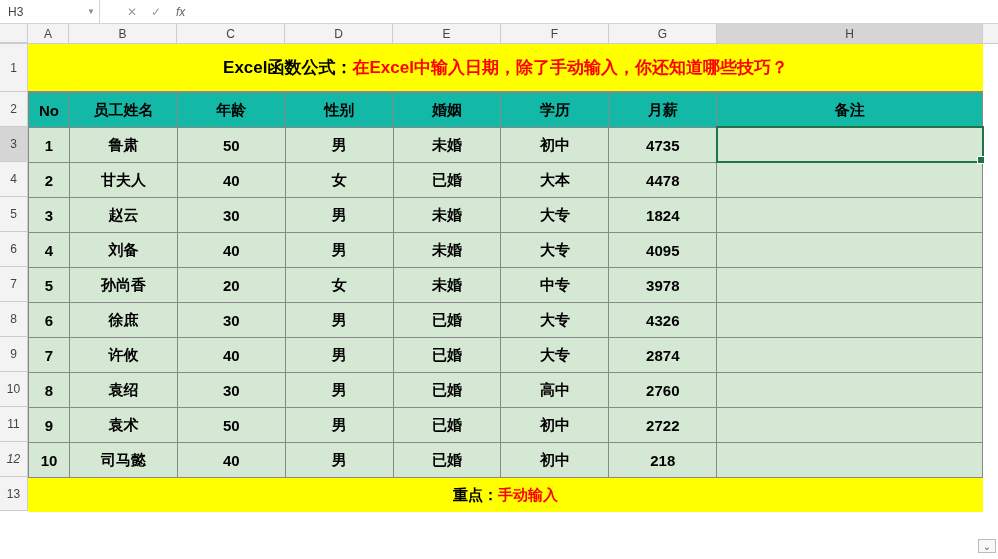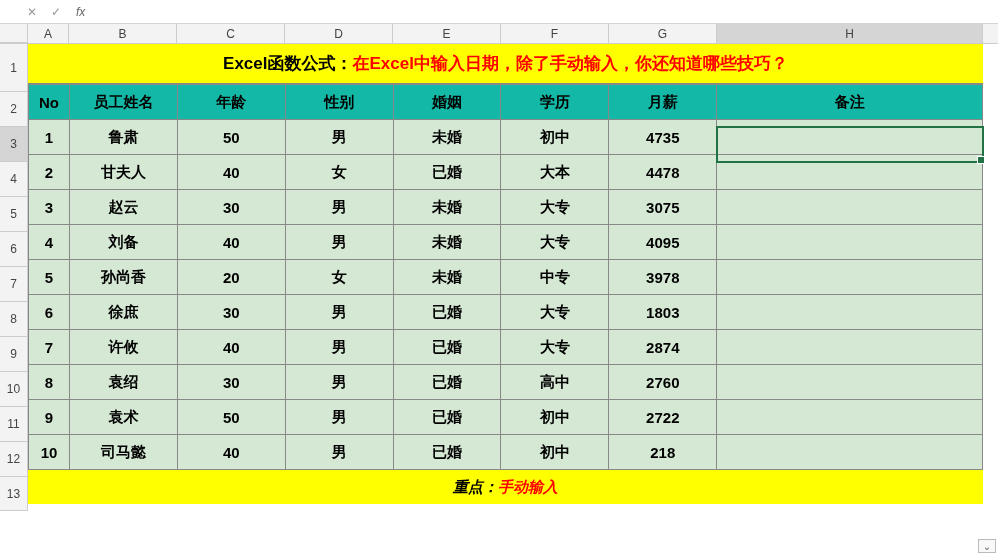--- a/index.html
+++ b/index.html
@@ -104,21 +104,21 @@
     }
     .row-header.selected { background: #d5d5d5; }
     .cells {
       position: relative;
     }
     .title-row {
       display: flex;
       align-items: center;
       justify-content: center;
       background: #ffff00;
-      height: 40px;
+      height: 48px;
       font-weight: bold;
       font-size: 17px;
       border-bottom: 1px solid #888;
     }
     .title-black { color: #000; }
     .title-red { color: #ff0000; }
     .data-table {
       border-collapse: collapse;
       width: 100%;
     }
@@ -171,20 +171,24 @@
       display: flex;
       align-items: center;
       justify-content: center;
       color: #666;
     }
   </style>
 </head>
 <body>
 
 <div class="formula-bar">
+  <div class="name-box">
+    <span>H3</span>
+    <span class="dropdown-arrow">▼</span>
+  </div>
   <div class="fb-sep"></div>
   <div class="fb-btn">✕</div>
   <div class="fb-btn check">✓</div>
   <div class="fx-label">fx</div>
   <input class="formula-input" value="" style="">
   <div class="expand-btn">⌄</div>
 </div>
 
 <div class="sheet-area">
   <div class="col-headers">
@@ -206,21 +210,21 @@
         <div class="row-header" style="height: 35px;">2</div>
         <div class="row-header selected" style="height: 35px;">3</div>
         <div class="row-header" style="height: 35px;">4</div>
         <div class="row-header" style="height: 35px;">5</div>
         <div class="row-header" style="height: 35px;">6</div>
         <div class="row-header" style="height: 35px;">7</div>
         <div class="row-header" style="height: 35px;">8</div>
         <div class="row-header" style="height: 35px;">9</div>
         <div class="row-header" style="height: 35px;">10</div>
         <div class="row-header" style="height: 35px;">11</div>
-        <div class="row-header" style="height: 35px;">12</div>
+        <div class="row-header" style="height: 35px; font-style: italic;">12</div>
         <div class="row-header" style="height: 34px;">13</div>
       </div>
     <div class="cells" id="cells-container" style="width: 955px;">
 
       <div class="title-row" id="title-row" style="width: 955px;">
         <span class="title-black">Excel函数公式：</span>
         <span class="title-red">在Excel中输入日期，除了手动输入，你还知道哪些技巧？</span>
       </div>
 
       <table class="data-table" id="data-table">
@@ -257,21 +261,21 @@
               <td style="width: 108px;">4478</td>
               <td style="width: 266px;"></td>
             </tr>
             <tr>
               <td style="width: 41px;">3</td>
               <td style="width: 108px;">赵云</td>
               <td style="width: 108px;">30</td>
               <td style="width: 108px;">男</td>
               <td style="width: 108px;">未婚</td>
               <td style="width: 108px;">大专</td>
-              <td style="width: 108px;">3075</td>
+              <td style="width: 108px;">1824</td>
               <td style="width: 266px;"></td>
             </tr>
             <tr>
               <td style="width: 41px;">4</td>
               <td style="width: 108px;">刘备</td>
               <td style="width: 108px;">40</td>
               <td style="width: 108px;">男</td>
               <td style="width: 108px;">未婚</td>
               <td style="width: 108px;">大专</td>
               <td style="width: 108px;">4095</td>
@@ -287,21 +291,21 @@
               <td style="width: 108px;">3978</td>
               <td style="width: 266px;"></td>
             </tr>
             <tr>
               <td style="width: 41px;">6</td>
               <td style="width: 108px;">徐庶</td>
               <td style="width: 108px;">30</td>
               <td style="width: 108px;">男</td>
               <td style="width: 108px;">已婚</td>
               <td style="width: 108px;">大专</td>
-              <td style="width: 108px;">1803</td>
+              <td style="width: 108px;">4326</td>
               <td style="width: 266px;"></td>
             </tr>
             <tr>
               <td style="width: 41px;">7</td>
               <td style="width: 108px;">许攸</td>
               <td style="width: 108px;">40</td>
               <td style="width: 108px;">男</td>
               <td style="width: 108px;">已婚</td>
               <td style="width: 108px;">大专</td>
               <td style="width: 108px;">2874</td>
@@ -333,21 +337,21 @@
               <td style="width: 108px;">40</td>
               <td style="width: 108px;">男</td>
               <td style="width: 108px;">已婚</td>
               <td style="width: 108px;">初中</td>
               <td style="width: 108px;">218</td>
               <td style="width: 266px;"></td>
             </tr>
           </tbody>
       </table>
 
-      <div class="footer-row" id="footer-row" style="width: 955px; font-style: italic;">
+      <div class="footer-row" id="footer-row" style="width: 955px;">
         <span class="footer-black">重点：</span>
         <span class="footer-red">手动输入</span>
       </div>
 
       <div class="selected-cell-overlay" id="selection" style="left: 688px; top: 82px; width: 268px; height: 37px;"></div>
     </div>
   </div>
 </div>
 
 </body></html>

